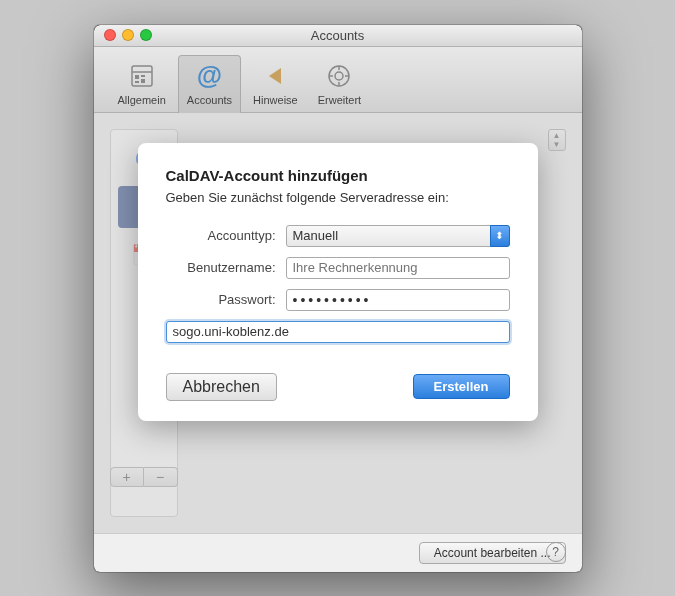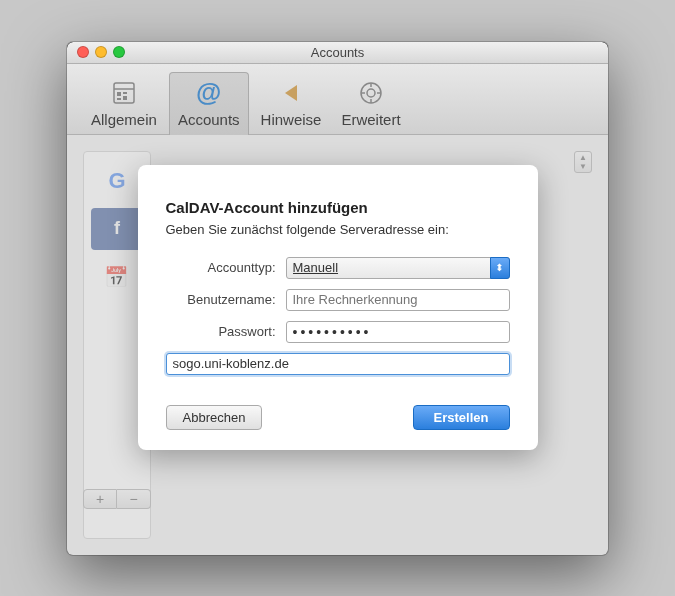--- a/index.html
+++ b/index.html
@@ -10,21 +10,21 @@
       font-size: 13px;
       display: flex;
       align-items: center;
       justify-content: center;
       width: 675px;
       height: 596px;
       overflow: hidden;
     }
 
     .window {
-      width: 541px;
+      width: 488px;
       background: #000000;
       border-radius: 6px;
       box-shadow: 0 20px 60px rgba(0,0,0,0.5), 0 0 0 1px rgba(0,0,0,0.2);
       overflow: hidden;
       position: relative;
     }
 
     
     .titlebar {
       background: linear-gradient(to bottom, #f0f0f0, #d8d8d8);
@@ -93,21 +93,21 @@
       width: 32px;
       height: 32px;
       display: flex;
       align-items: center;
       justify-content: center;
       font-size: 20px;
       margin-bottom: 2px;
     }
 
     .toolbar-label {
-      font-size: 15px;
+      font-size: 11px;
       color: #444;
     }
 
     
     .content {
       background: #f0f0f0;
       padding: 16px;
       min-height: 380px;
       position: relative;
       display: flex;
@@ -228,21 +228,20 @@
       box-shadow: 0 8px 30px rgba(0,0,0,0.3);
       width: 400px;
       padding: 24px 28px 20px;
     }
 
     .modal-title {
       font-size: 15px;
       font-weight: bold;
       color: #222;
       margin-bottom: 6px;
-      margin-top: 10px;
     }
 
     .modal-subtitle {
       font-size: 13px;
       color: #333;
       margin-bottom: 20px;
     }
 
     .form-row {
       display: flex;
@@ -286,21 +285,20 @@
       height: 22px;
       border: 1px solid #aaa;
       border-radius: 3px;
       padding: 2px 20px 2px 6px;
       font-size: 13px;
       color: #333;
       background: linear-gradient(to bottom, #f8f8f8, #e8e8e8);
       appearance: none;
       cursor: pointer;
       outline: none;
-      text-decoration: underline;
     }
 
     .select-arrow {
       position: absolute;
       right: 0;
       top: 0;
       bottom: 0;
       width: 20px;
       background: linear-gradient(to bottom, #6aabf7, #2b7fdd);
       border-radius: 0 3px 3px 0;
@@ -319,21 +317,21 @@
       align-items: center;
       margin-top: 20px;
       padding-top: 10px;
     }
 
     .btn-cancel {
       background: linear-gradient(to bottom, #f8f8f8, #e0e0e0);
       border: 1px solid #aaa;
       border-radius: 4px;
       padding: 4px 16px;
-      font-size: 13px;
+      font-size: 16px;
       color: #333;
       cursor: pointer;
     }
 
     .btn-create {
       background: linear-gradient(to bottom, #6aabf7, #2b7fdd);
       border: 1px solid #1a6cc4;
       border-radius: 4px;
       padding: 4px 20px;
       font-size: 13px;
@@ -475,13 +473,17 @@
         </div>
 
         <div class="modal-buttons">
           <button class="btn-cancel">Abbrechen</button>
           <button class="btn-create">Erstellen</button>
         </div>
       </div>
     </div>
   </div>
 
+  <div class="bottom-bar" style="position:relative;">
+    <button class="account-edit-btn">Account bearbeiten ...</button>
+    <div class="help-btn" style="position:absolute; right:16px; bottom:10px;">?</div>
+  </div>
 </div>
 
 </body></html>

